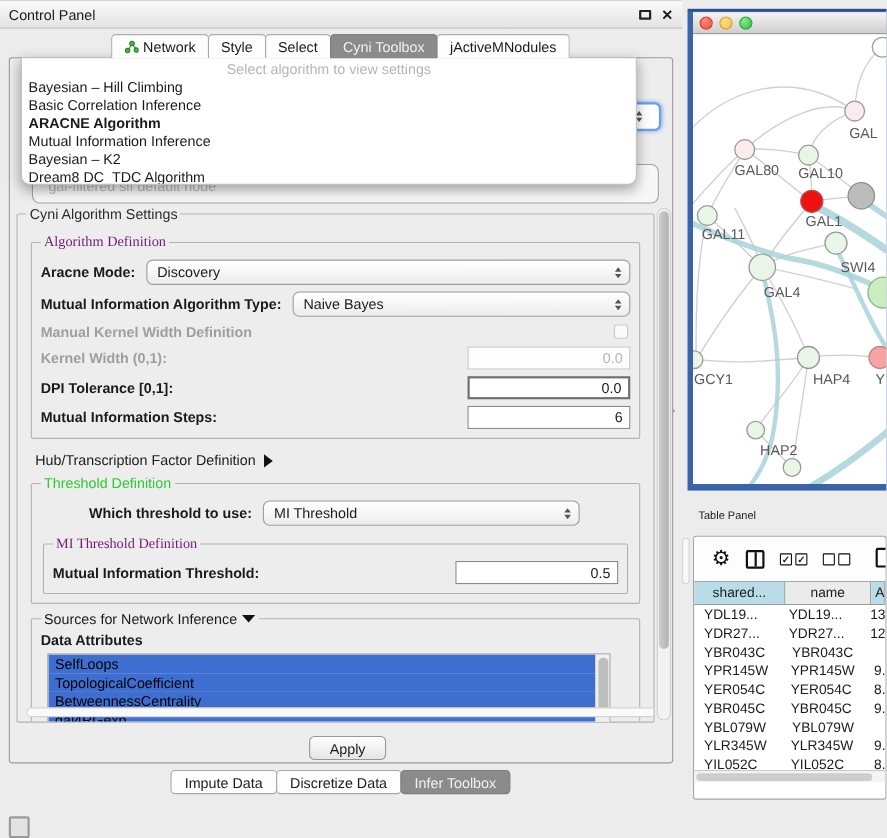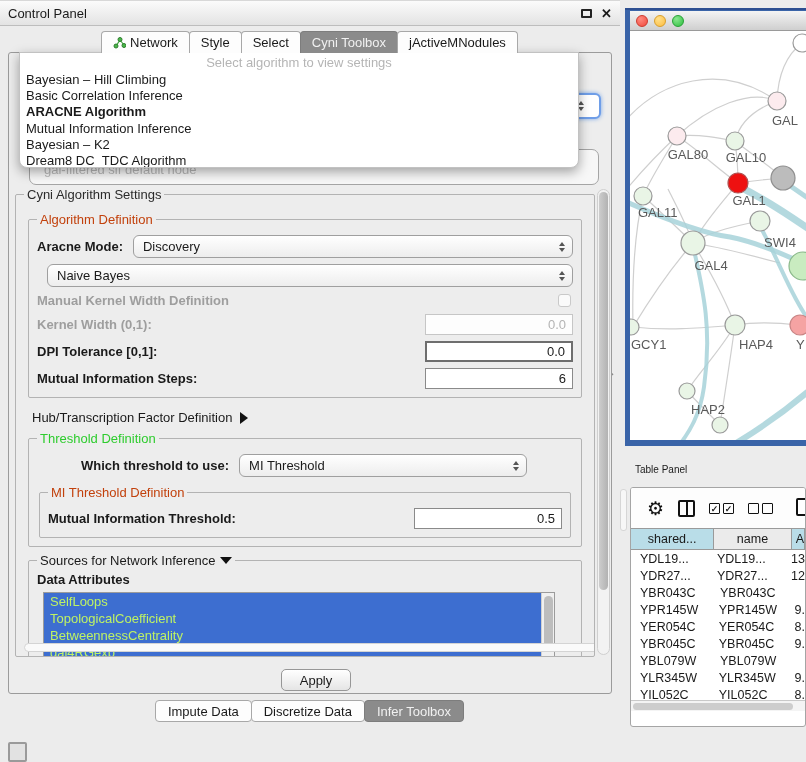--- a/index.html
+++ b/index.html
@@ -68,21 +68,21 @@
   .settings > legend { color:#2b2b2b; }
   .v-scroll {
     position:absolute; left:588px; top:136px; width:13px; height:466px;
     background:#f2f2f2; border:1px solid #cfcfcf; border-radius:7px; z-index:2;
   }
   .v-scroll .thumb {
     position:absolute; left:1px; top:2px; width:9px; height:398px;
     background:linear-gradient(90deg,#cdcdcd,#b2b2b2); border-radius:5px;
   }
   .grp { margin:6px 4px 0 4px; padding:2px 8px 8px 8px; }
-  .grp.blue > legend { color:#c2410c; }
+  .grp.blue > legend { color:#701a75;font-family:Liberation Serif, serif; }
   .grp.green > legend { color:#2ecc2e; }
   .row { display:flex; align-items:center; margin-top:6px; }
   .lbl { font-size:13px; font-weight:bold; white-space:nowrap; }
   .lbl.dis { color:#9e9e9e; }
   .combo {
     flex:1; margin-left:10px; height:23px; border:1px solid #9f9f9f; border-radius:6px;
     background:linear-gradient(#ffffff,#ededed);
     display:flex; align-items:center; font-size:13px; padding-left:9px; position:relative;
   }
   .combo .cval { flex:1; }
@@ -105,21 +105,21 @@
   .which-row { padding-left:44px; }
   .which-row .combo { flex:0 0 288px;align-items:center; }
   .mi-grp { margin:8px 2px 0 2px; padding:2px 8px 8px 8px; }
   .src-grp legend { display:flex; align-items:center; }
   .data-attr { font-size:13px; font-weight:bold; margin:2px 0 5px 0; }
   .listbox {
     margin-left:6px; width:512px; height:80px; background:#fff;
     border:1px solid #9b9b9b; position:relative; overflow:hidden;
   }
   .listbox .items { position:absolute; left:0; top:0; right:13px; }
-  .list-item { background:#3d6ed0; color:#bef264; font-size:13px; line-height:17px; padding-left:6px; }
+  .list-item { background:#3d6ed0; color:#000000; font-size:13px; line-height:17px; padding-left:6px; }
   .list-scroll { position:absolute; right:0; top:0; width:13px; height:100%; background:#f0f0f0; border-left:1px solid #cfcfcf; }
   .list-scroll .thumb { position:absolute; left:1.5px; top:3px; width:9px; height:52px; background:#bdbdbd; border-radius:5px; }
   .h-scroll {
     position:absolute; left:8px; bottom:4px; width:588px; height:9px;
     background:#fafafa; border:1px solid #d4d4d4; border-radius:5px;
   }
   .apply-btn {
     position:absolute; left:272px; top:616px; width:70px; height:22px;
     border:1px solid #979797; border-radius:5px; background:linear-gradient(#ffffff,#e5e5e5);
     font-size:13px; display:flex; align-items:center; justify-content:center;
@@ -248,20 +248,21 @@
           <span class="lbl">Aracne Mode:</span>
           <div class="combo">
             <span class="cval">Discovery</span>
             <span class="spin">
                 <i class="up"></i>
                 <i class="dn"></i>
               </span>
           </div>
         </div>
         <div class="row">
+          <span class="lbl">Mutual Information Algorithm Type:</span>
           <div class="combo">
             <span class="cval">Naive Bayes</span>
             <span class="spin">
                 <i class="up"></i>
                 <i class="dn"></i>
               </span>
           </div>
         </div>
         <div class="row">
           <span class="lbl dis">Manual Kernel Width Definition</span>

